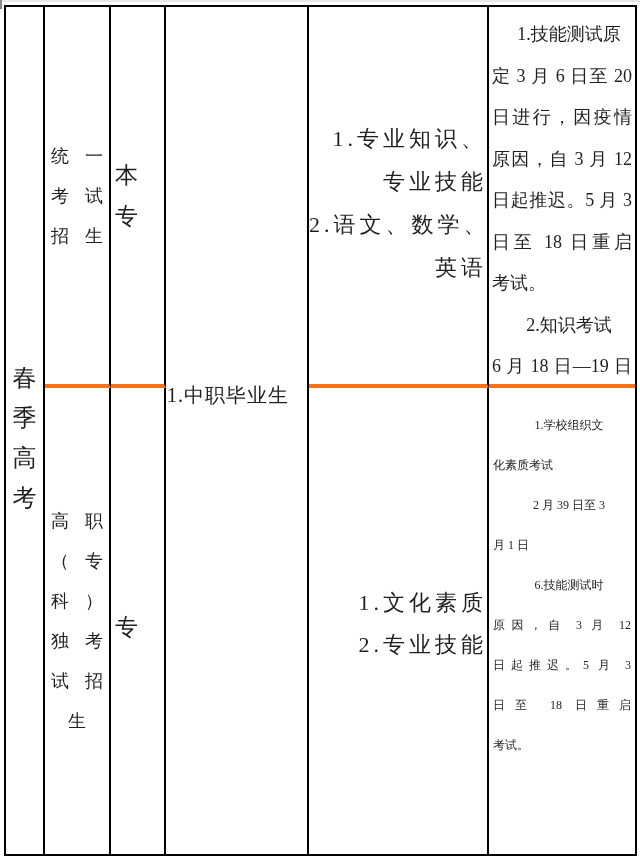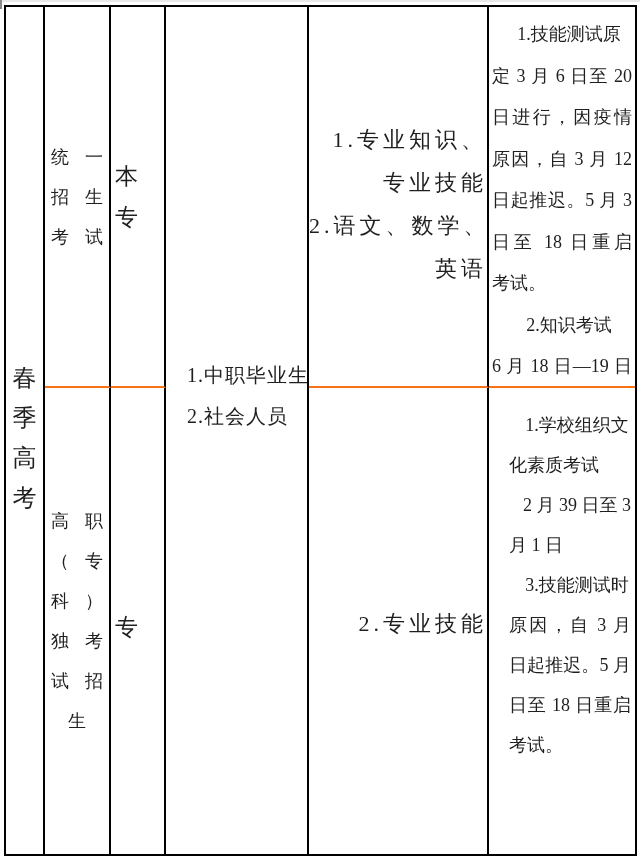--- a/index.html
+++ b/index.html
@@ -7,21 +7,21 @@
         font-family:"Liberation Serif","DejaVu Serif",serif;color:#1f1f1f;}
   .top-strip{position:absolute;left:0;top:0;width:640px;height:2px;background:#e9e9e9;}
   .corner-notch{position:absolute;left:0;top:0;width:2px;height:9px;background:#8a8a8a;}
   .tbl{position:absolute;left:4px;top:5px;width:633px;height:851px;box-sizing:border-box;
        border:2px solid #000;display:grid;
        grid-template-columns:39px 66px 55px 143px 180px 146px;
        grid-template-rows:381px 466px;}
   .cell{box-sizing:border-box;overflow:hidden;display:flex;flex-direction:column;
         justify-content:center;}
   .br{border-right:2px solid #000;}
-  .bb{border-bottom:2px solid #f97316;}
+  .bb{border-bottom:4px solid #f97316;}
   .c1 {grid-area:1/1/3/2;}
   .c2a{grid-area:1/2/2/3;}
   .c3a{grid-area:1/3/2/4;}
   .c4 {grid-area:1/4/3/5;}
   .c5a{grid-area:1/5/2/6;}
   .c6a{grid-area:1/6/2/7;justify-content:flex-start;padding-top:7px;}
   .c2b{grid-area:2/2/3/3;}
   .c3b{grid-area:2/3/3/4;}
   .c5b{grid-area:2/5/3/6;}
   .c6b{grid-area:2/6/3/7;justify-content:flex-start;padding-top:17px;}
@@ -30,29 +30,29 @@
   .j{text-align:justify;white-space:normal;}
   .j::after{content:"";display:inline-block;width:100%;height:0;}
   .ind{text-indent:14px;text-align:center;}
   .ctr{text-align:center;}
   .c1 .ln{height:40px;line-height:40px;font-size:24px;text-align:center;}
   .c1 .inner{transform:translateY(7px);}
   .c2a .ln,.c2b .ln{height:40px;line-height:40px;font-size:18px;padding:0 6px;}
   .c3a .ln,.c3b .ln{height:41px;line-height:41px;font-size:23px;padding:0 4px;}
   .c3b .inner{transform:translateY(6px);}
   .c4 .ln{height:41px;line-height:41px;font-size:20px;letter-spacing:1px;
-          text-align:left;padding-left:1px;margin-left:20px;}
+          text-align:left;padding-left:1px;}
   .c4 .inner{transform:translateY(-35px);}
   .c5a .ln,.c5b .ln{font-size:22px;letter-spacing:4px;text-align:right;}
   .c5a .ln{height:43px;line-height:43px;}
   .c5b .ln{height:42px;line-height:42px;}
   .c5a .inner{transform:translateY(7px);}
   .c5b .inner{transform:translateY(3px);}
   .c6a .ln{height:41.5px;line-height:41.5px;font-size:18px;padding:0 3px;}
-  .c6b .ln{height:40px;line-height:40px;font-size:18px;padding:0 4px;margin-left:16px;}
+  .c6b .ln{height:40px;line-height:40px;font-size:12px;padding:0 4px;}
 </style>
 </head>
 <body>
 
 <div class="page">
   <div class="top-strip"></div>
   <div class="corner-notch"></div>
 
   <div class="tbl">
 
@@ -61,36 +61,35 @@
         <div class="ln">春</div>
         <div class="ln">季</div>
         <div class="ln">高</div>
         <div class="ln">考</div>
       </div>
     </div>
 
     <div class="cell c2a br bb">
       <div class="inner">
         <div class="ln j">统一</div>
+        <div class="ln j">考试</div>
         <div class="ln j">招生</div>
-        <div class="ln j">考试</div>
       </div>
     </div>
 
     <div class="cell c3a br bb">
       <div class="inner">
         <div class="ln j">本科</div>
         <div class="ln j">专科</div>
       </div>
     </div>
 
     <div class="cell c4 br">
       <div class="inner">
         <div class="ln">1.中职毕业生</div>
-        <div class="ln">2.社会人员</div>
       </div>
     </div>
 
     <div class="cell c5a br bb">
       <div class="inner">
         <div class="ln">1.专业知识、</div>
         <div class="ln">专业技能</div>
         <div class="ln">2.语文、数学、</div>
         <div class="ln">英语</div>
       </div>
@@ -122,31 +121,32 @@
     </div>
 
     <div class="cell c3b br">
       <div class="inner">
         <div class="ln j">专科</div>
       </div>
     </div>
 
     <div class="cell c5b br">
       <div class="inner">
+        <div class="ln">1.文化素质</div>
         <div class="ln">2.专业技能</div>
       </div>
     </div>
 
     <div class="cell c6b">
       <div class="inner">
         <div class="ln ind j">1.学校组织文</div>
         <div class="ln">化素质考试</div>
         <div class="ln ind j">2 月 39 日至 3</div>
         <div class="ln">月 1 日</div>
-        <div class="ln ind j">3.技能测试时</div>
+        <div class="ln ind j">6.技能测试时</div>
         <div class="ln j">原因，自 3 月 12</div>
         <div class="ln j">日起推迟。5 月 3</div>
         <div class="ln j">日至 18 日重启</div>
         <div class="ln">考试。</div>
       </div>
     </div>
 
   </div>
 </div>
 

